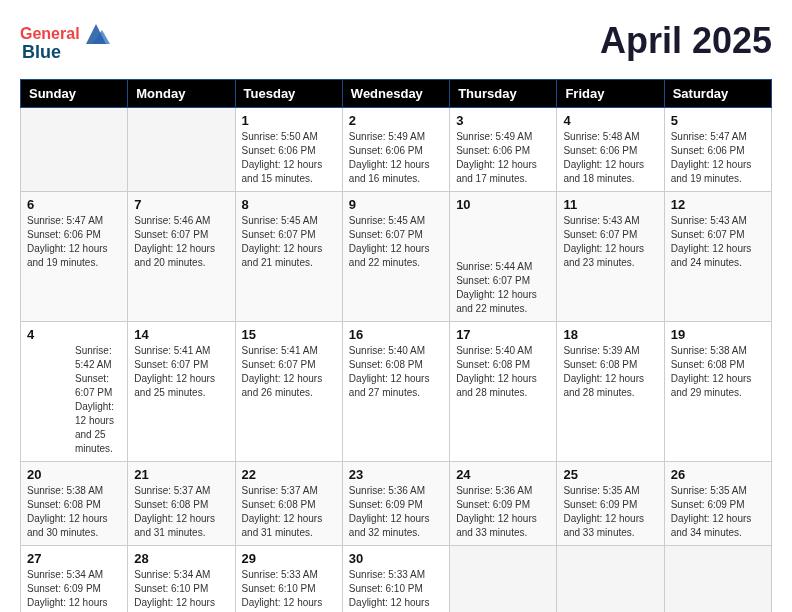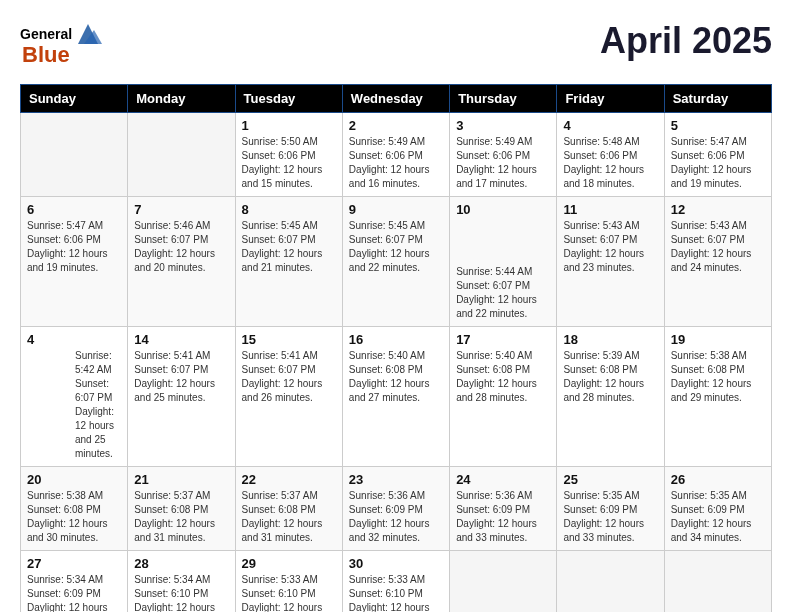--- a/index.html
+++ b/index.html
@@ -14,28 +14,28 @@
       display: flex;
       justify-content: space-between;
       align-items: flex-start;
       margin-bottom: 16px;
     }
     .logo {
       display: flex;
       align-items: center;
     }
     .logo-text-general {
-      font-size: 14px;
-      font-weight: bold;
-      color: #000000;
+      font-size: 16px;
+      font-weight: bold;
+      color: #ef4444;
     }
     .logo-text-blue {
-      font-size: 22px;
-      font-weight: bold;
-      color: #c2410c;
+      font-size: 18px;
+      font-weight: bold;
+      color: #0c4a6e;
     }
     .logo-icon {
       width: 28px;
       height: 28px;
       margin-left: 2px;
     }
     .title-section {
       text-align: left;
     }
     .month-title {

